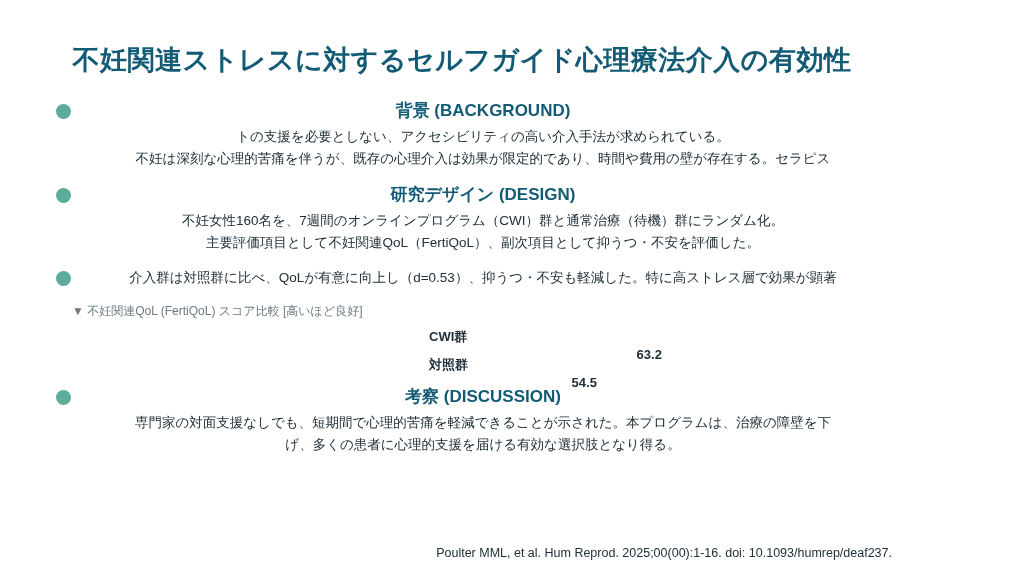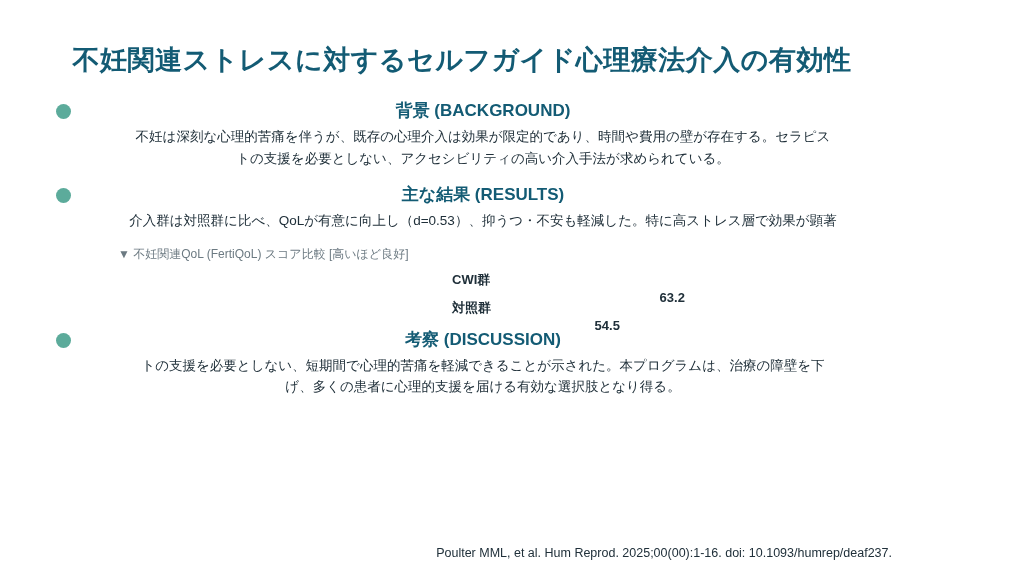--- a/index.html
+++ b/index.html
@@ -55,21 +55,21 @@
   .section-body {
     font-size: 13.5px;
     line-height: 1.62;
     color: #20303a;
     max-width: 900px;
   }
   .section-body .line {
     display: block;
   }
   .table-block {
-    margin: 14px 0 6px 66px;
+    margin: 14px 0 6px 20px;
   }
   .table-caption {
     font-size: 12px;
     color: #6c7a82;
     margin-bottom: 8px;
   }
   .bar-row {
     display: flex;
     align-items: center;
     height: 24px;
@@ -117,29 +117,36 @@
 <body>
 
 <div class="slide">
 
   <div class="title">不妊関連ストレスに対するセルフガイド心理療法介入の有効性</div>
 
   <div class="section">
     <span class="bullet-dot"></span>
     <div class="section-head">背景 (BACKGROUND)</div>
     <div class="section-body">
+      <span class="line">トの支援を必要としない、アクセシビリティの高い介入手法が求められている。</span>
       <span class="line">不妊は深刻な心理的苦痛を伴うが、既存の心理介入は効果が限定的であり、時間や費用の壁が存在する。セラピス</span>
-      <span class="line">トの支援を必要としない、アクセシビリティの高い介入手法が求められている。</span>
     </div>
   </div>
 
+  <div class="section">
+    <span class="bullet-dot"></span>
+    <div class="section-head">研究デザイン (DESIGN)</div>
+    <div class="section-body">
+      <span class="line">不妊女性160名を、7週間のオンラインプログラム（CWI）群と通常治療（待機）群にランダム化。</span>
+      <span class="line">主要評価項目として不妊関連QoL（FertiQoL）、副次項目として抑うつ・不安を評価した。</span>
+    </div>
+  </div>
 
   <div class="section">
     <span class="bullet-dot"></span>
-    <div class="section-head">主な結果 (RESULTS)</div>
     <div class="section-body">
       <span class="line">介入群は対照群に比べ、QoLが有意に向上し（d=0.53）、抑うつ・不安も軽減した。特に高ストレス層で効果が顕著</span>
     </div>
   </div>
 
   <div class="table-block">
     <div class="table-caption">▼ 不妊関連QoL (FertiQoL) スコア比較 [高いほど良好]</div>
 
     <div class="bar-row">
       <div class="bar-label">CWI群</div>
@@ -155,20 +162,20 @@
         <div class="bar-fill" id="bar1" style="width: 406.933px;"></div>
         <div class="bar-value" id="val1" style="left: 406.933px;">54.5</div>
       </div>
     </div>
   </div>
 
   <div class="section">
     <span class="bullet-dot"></span>
     <div class="section-head">考察 (DISCUSSION)</div>
     <div class="section-body">
-      <span class="line">トの支援を必要としない、短期間で心理的苦痛を軽減できることが示された。本プログラムは、治療の障壁を下</span>
+      <span class="line">専門家の対面支援なしでも、短期間で心理的苦痛を軽減できることが示された。本プログラムは、治療の障壁を下</span>
       <span class="line">げ、多くの患者に心理的支援を届ける有効な選択肢となり得る。</span>
     </div>
   </div>
 
   <div class="footer">Poulter MML, et al. Hum Reprod. 2025;00(00):1-16. doi: 10.1093/humrep/deaf237.</div>
 
 </div>
 
 </body></html>

